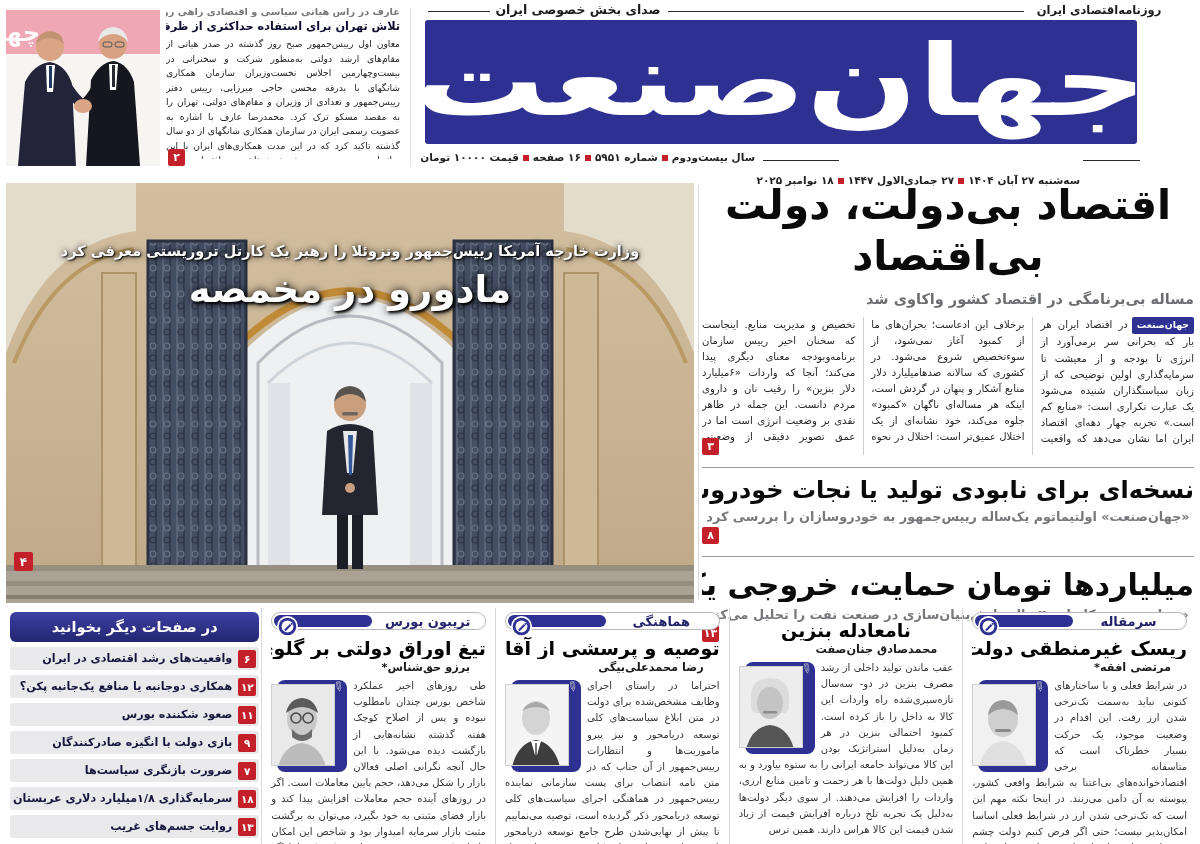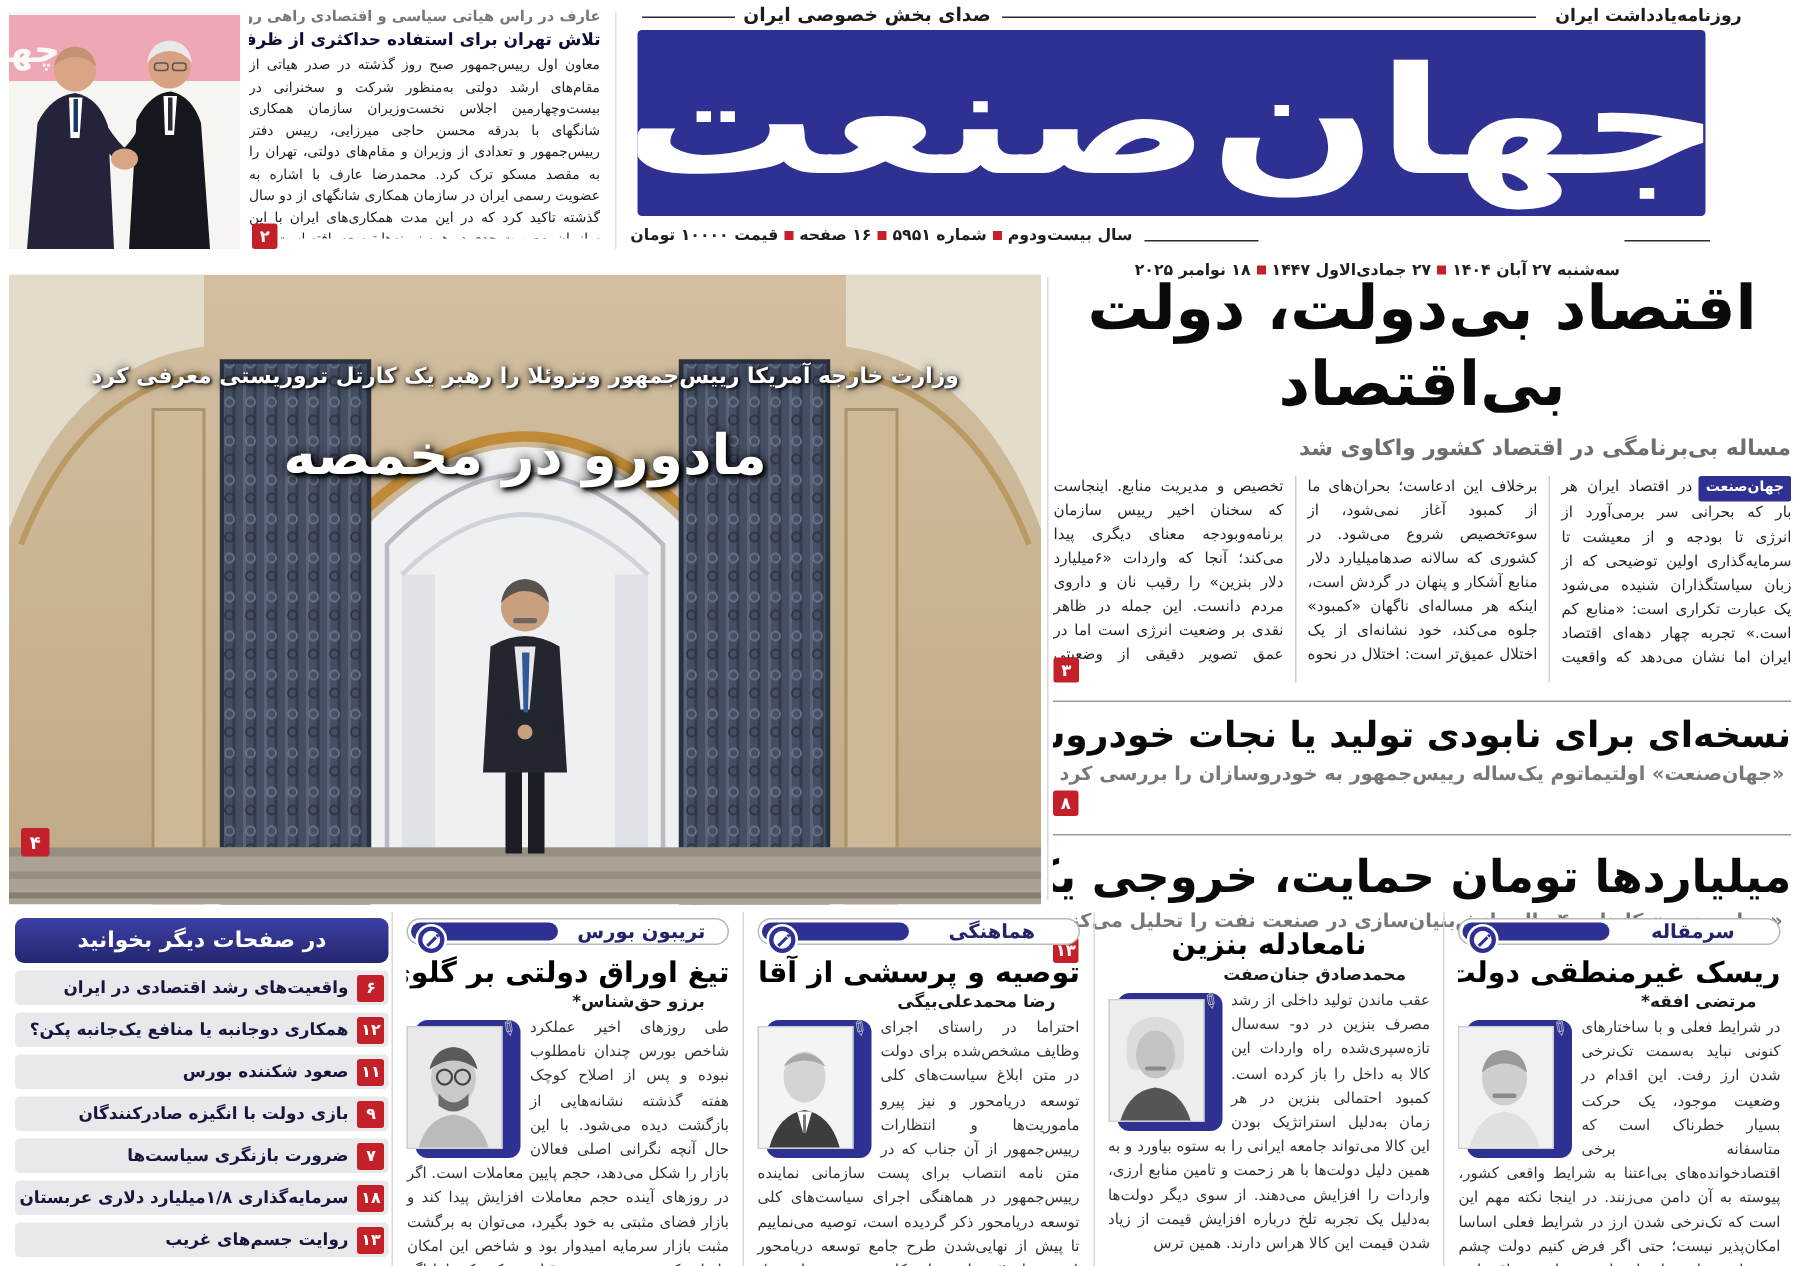--- a/index.html
+++ b/index.html
@@ -39,21 +39,21 @@
   .pagebadge { width:17px; height:17px; background:#c4202a; border-radius:2px; color:#fff;
                font-size:11px; font-weight:bold; display:flex; align-items:center; justify-content:center; }
   .ts-badge { position:absolute; left:2px; bottom:4px; }
   .vdiv1 { position:absolute; left:410px; top:8px; width:1px; height:158px; background:#e0e0e0; }
 
   
   .maduro { position:absolute; top:183px; left:6px; width:688px; height:420px; overflow:hidden; }
   .maduro svg { position:absolute; inset:0; }
   .md-kicker { position:absolute; top:60px; left:0; right:0; text-align:center; color:#fff;
                font-size:14.5px; font-weight:bold; text-shadow:0 0 6px rgba(0,0,0,.95), 1px 1px 2px #000; }
-  .md-title { position:absolute; top:99px; left:0; right:0; text-align:center; color:#fff;
+  .md-title { position:absolute; top:85px; left:0; right:0; text-align:center; color:#fff;
               font-size:37px; font-weight:bold; text-shadow:0 0 8px rgba(0,0,0,.95), 2px 2px 3px #000; }
   .md-badge { position:absolute; left:8px; bottom:32px; width:19px; height:19px; font-size:12px; }
   .vdiv2 { position:absolute; left:698px; top:185px; width:1px; height:415px; background:#d8d8d8; }
 
   
   .mainc { position:absolute; top:180px; left:702px; width:492px; }
   .mainc .h1 { font-size:41px; font-weight:bold; color:#0a0a0a; text-align:center; letter-spacing:-1.5px; line-height:1.25; }
   .mainc .sub1 { margin-top:8px; font-size:14.5px; font-weight:bold; color:#6d6e71; text-align:right; }
   .bodywrap { position:relative; margin-top:10px; height:138px; overflow:hidden; }
   .mainbody { column-count:3; column-gap:16px; column-rule:1px solid #cfcfcf;
@@ -94,21 +94,21 @@
   .sb-text { font-size:11.2px; font-weight:bold; color:#16163f; white-space:nowrap; overflow:hidden; letter-spacing:-0.3px; }
 </style>
 </head>
 <body>
 
 <div class="page">
 
   <div class="tagline">صدای بخش خصوصی ایران</div>
   <div class="h-rule r1"></div>
   <div class="h-rule r2"></div>
-  <div class="paper-type">روزنامه‌یادداشت ایران</div>
+  <div class="paper-type">روزنامه‌اقتصادی ایران</div>
 
   <div class="masthead">
     <span class="logo">جهان‌صنعت</span>
   </div>
 
   <div class="issue-strip">
     <div class="txt issue-line">
       <span>سال بیست‌ودوم</span><span class="sq"></span><span>شماره ۵۹۵۱</span><span class="sq"></span><span>۱۶ صفحه</span><span class="sq"></span><span>قیمت ۱۰۰۰۰ تومان</span>
     </div>
     <div class="i-rule a"></div>

